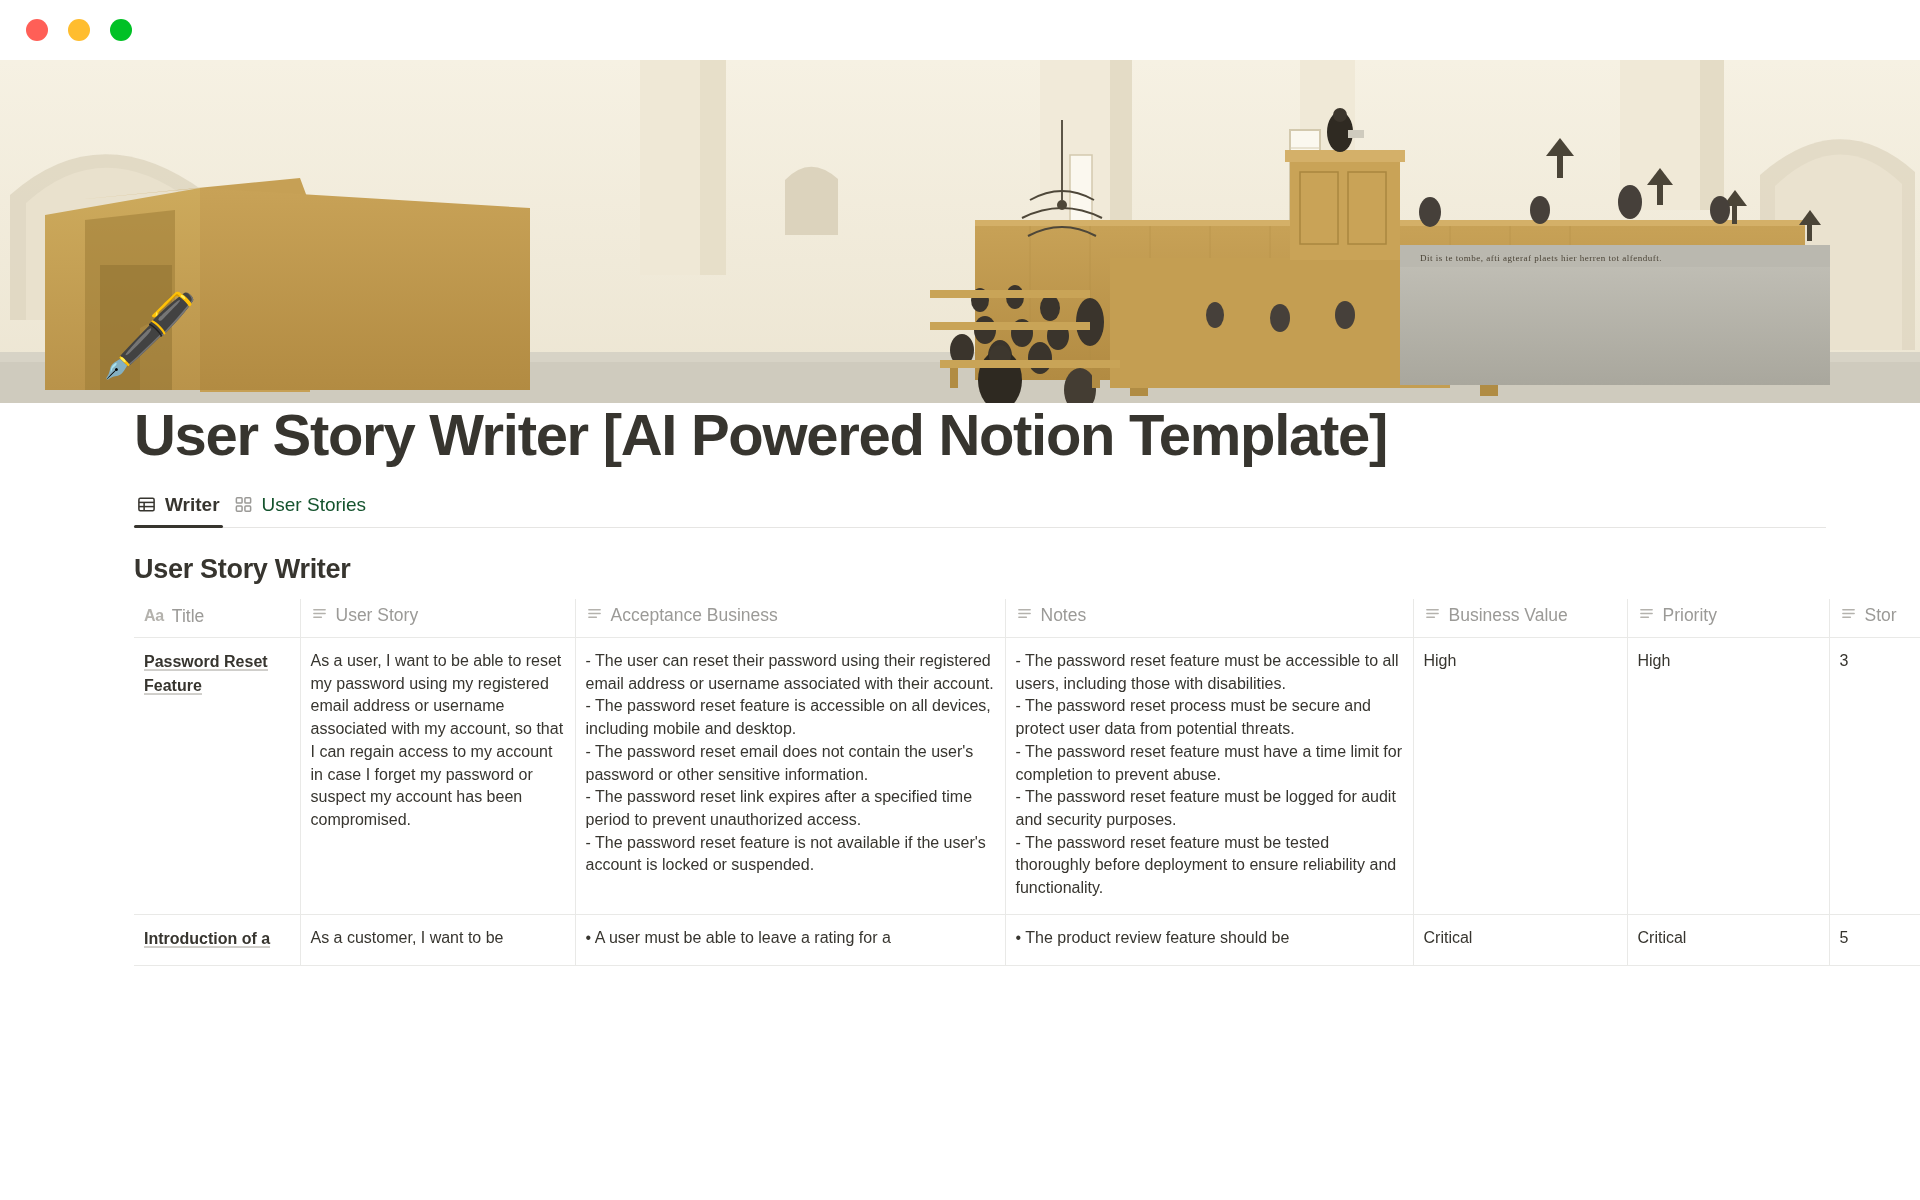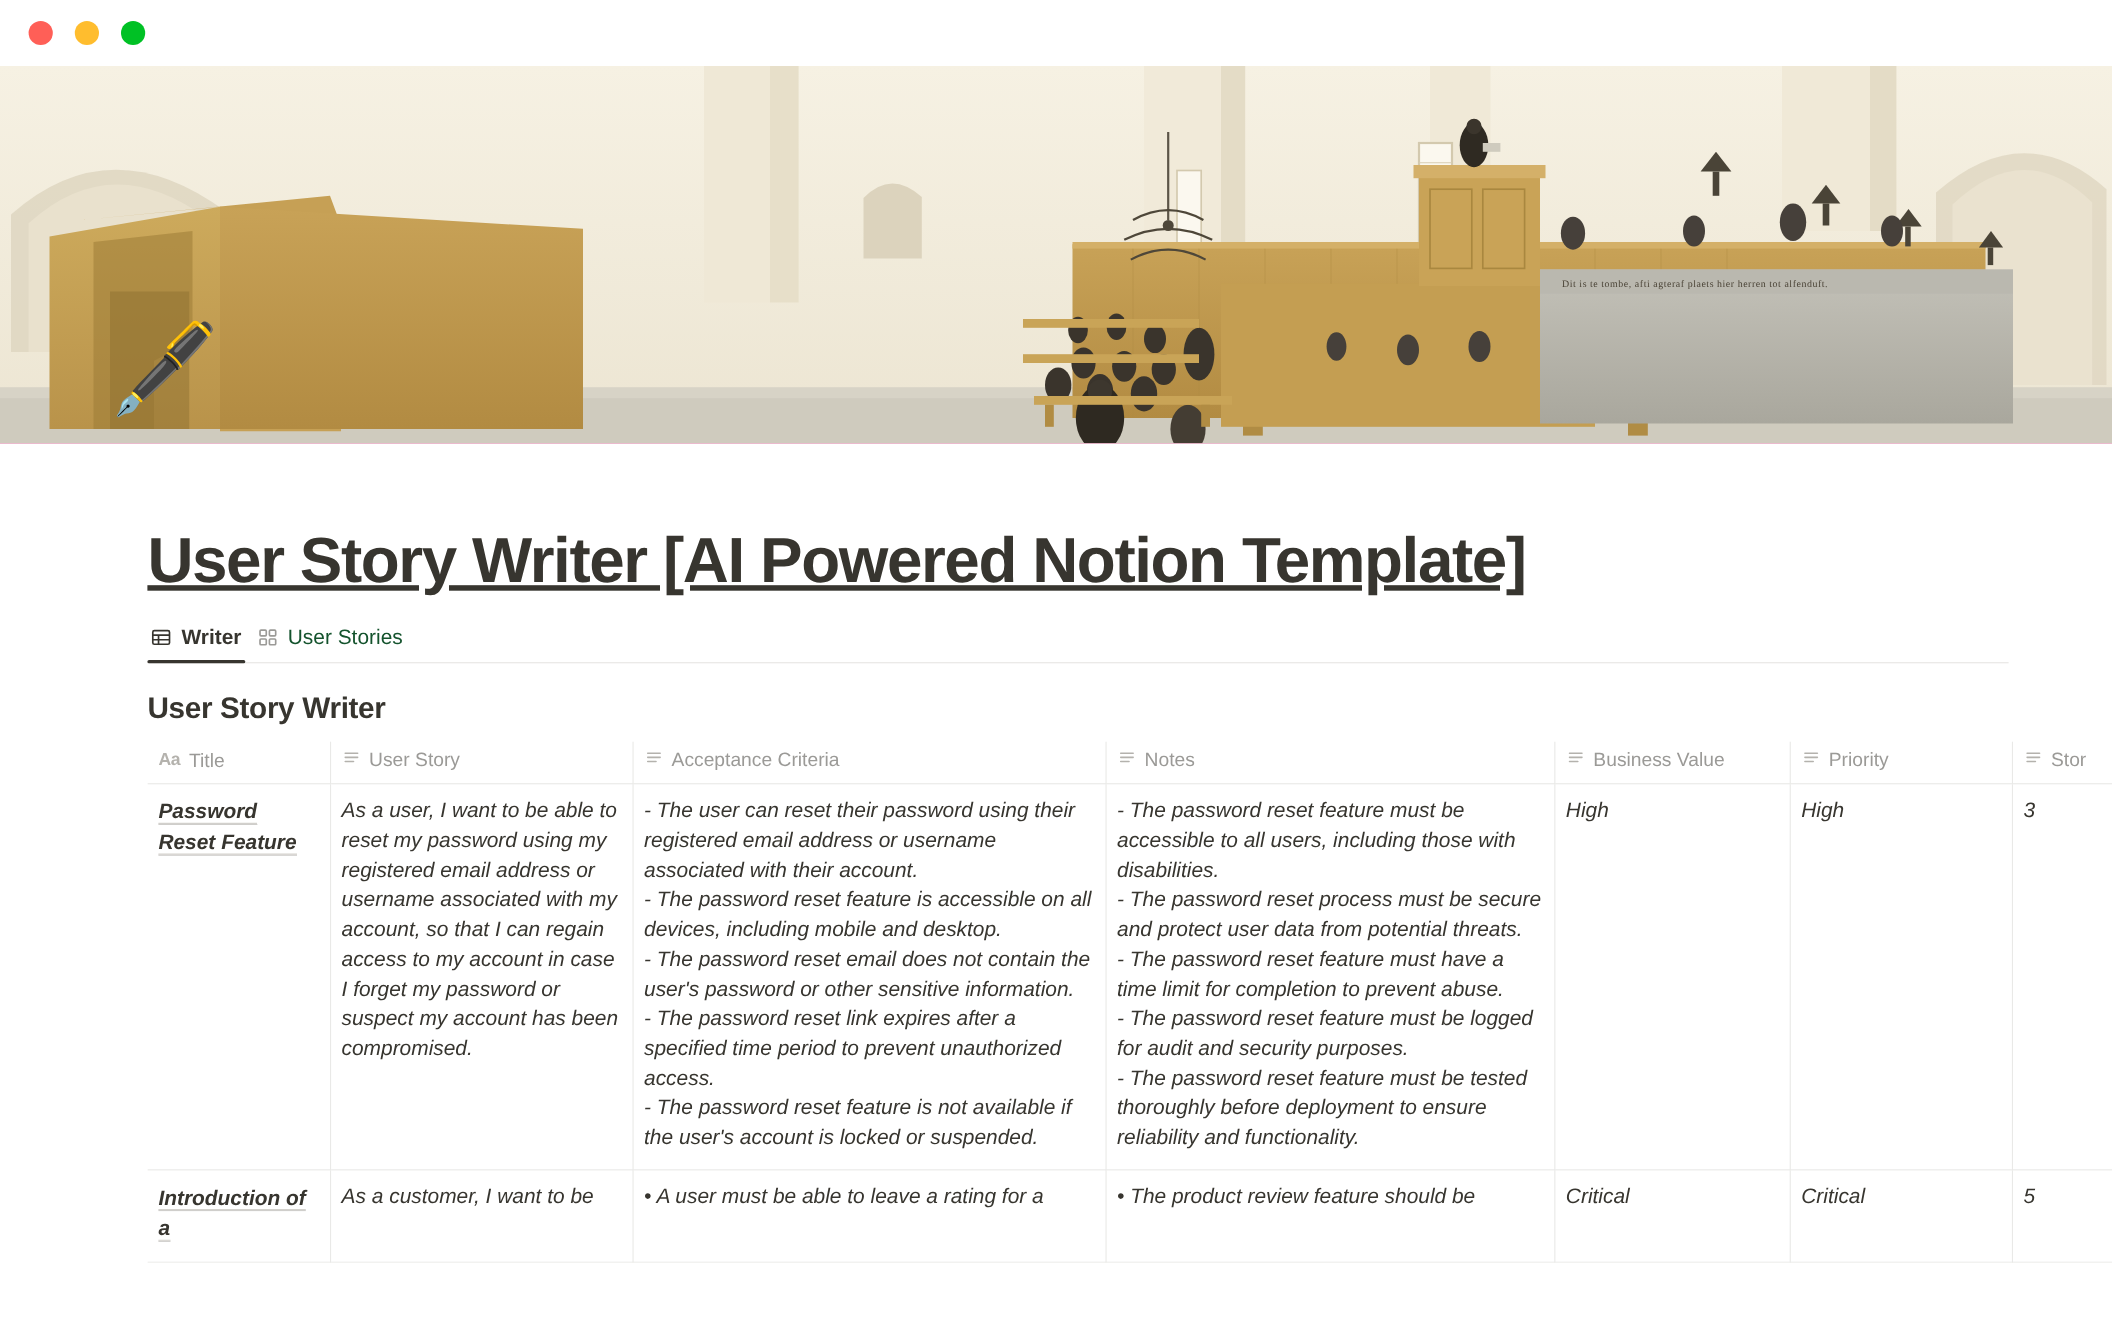--- a/index.html
+++ b/index.html
@@ -45,28 +45,26 @@
     user-select:none;
   }
 
   
   .page {
     position:relative;
     padding-left:134px;
     padding-right:0;
   }
   .page-title {
-    margin-top:75px;
     font-size:58px;
     font-weight:bold;
     letter-spacing:-1.3px;
     color:#37352f;
     line-height:1.12;
     white-space:nowrap;
-    text-decoration:underline;
   }
 
   
   .tabs {
     margin-top:26px;
     display:flex;
     align-items:flex-end;
     gap:8px;
     border-bottom:1px solid #e6e5e3;
     width:1692px;
@@ -122,28 +120,27 @@
     border-right:1px solid #e9e9e7;
     white-space:nowrap;
     overflow:hidden;
   }
   table.db th .hcell { display:flex; align-items:center; gap:8px; }
   table.db th .aa {
     font-size:16px; color:#b4b2ad; font-weight:600;
     letter-spacing:-0.3px;
   }
   table.db td {
-    font-size:19px;
+    font-size:16px;
     color:#37352f;
     line-height:1.42;
     padding:12px 10px 14px 10px;
     vertical-align:top;
     border-bottom:1px solid #e9e9e7;
     border-right:1px solid #e9e9e7;
-    font-style:italic;
   }
   table.db td.title-cell a {
     color:#37352f;
     font-weight:600;
     text-decoration:none;
     border-bottom:1px solid #cfcecb;
     box-shadow:inset 0 -1px 0 #d3d1cc;
     line-height:1.5;
   }
   table.db td.title-cell { font-weight:600; }
@@ -382,21 +379,21 @@
           </th>
           <th>
             <span class="hcell">
               <span>
                 <svg width="17" height="17" viewBox="0 0 18 18" stroke="#b4b2ad" stroke-width="1.5" stroke-linecap="round">
                   <line x1="3" y1="5" x2="15" y2="5"></line>
                     <line x1="3" y1="9" x2="15" y2="9"></line>
                     <line x1="3" y1="13" x2="11" y2="13"></line>
                 </svg>
               </span>
-              <span>Acceptance Criteria</span>
+              <span>Acceptance Business</span>
             </span>
           </th>
           <th>
             <span class="hcell">
               <span>
                 <svg width="17" height="17" viewBox="0 0 18 18" stroke="#b4b2ad" stroke-width="1.5" stroke-linecap="round">
                   <line x1="3" y1="5" x2="15" y2="5"></line>
                     <line x1="3" y1="9" x2="15" y2="9"></line>
                     <line x1="3" y1="13" x2="11" y2="13"></line>
                 </svg>

